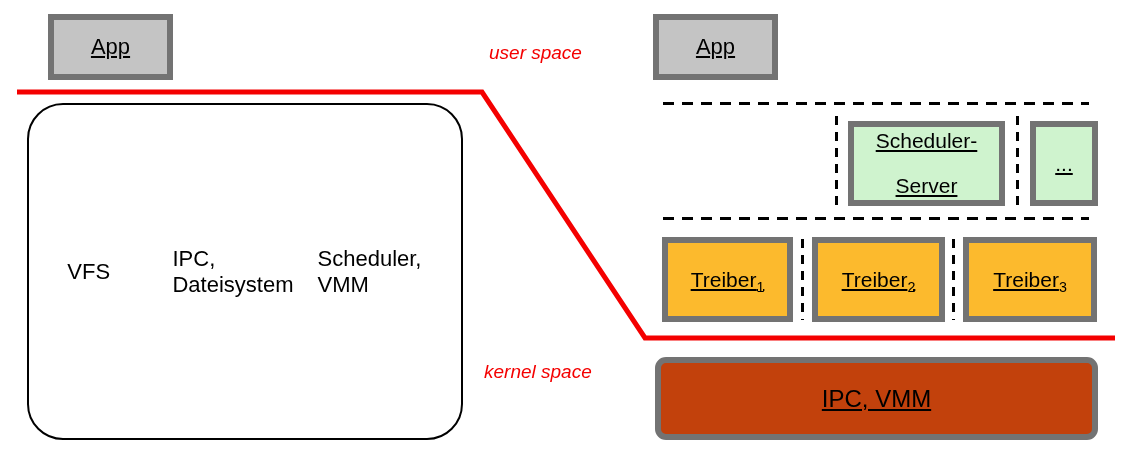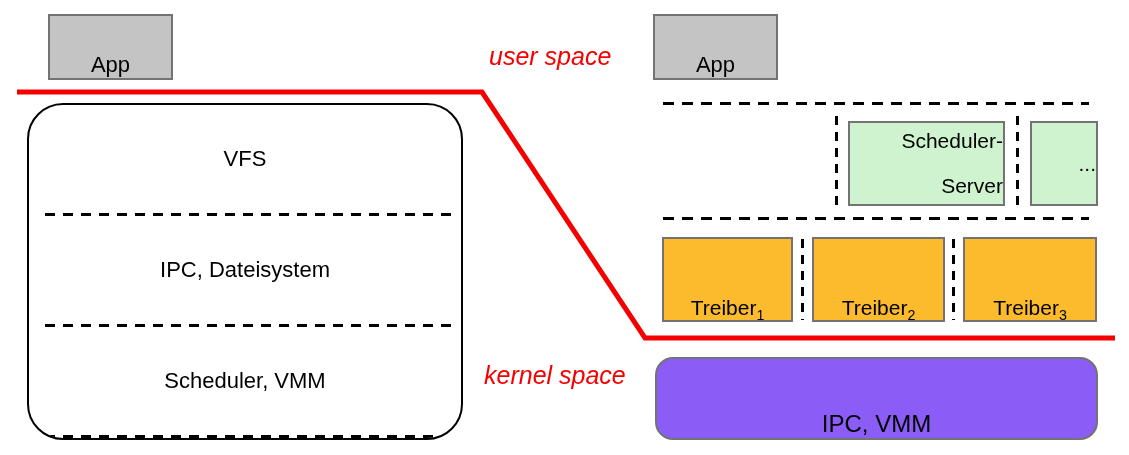--- a/index.html
+++ b/index.html
@@ -9,46 +9,47 @@
   .canvas {
     position: relative;
     width: 1129px;
     height: 455px;
     background: #ffffff;
     overflow: hidden;
   }
 
   .box {
     position: absolute;
-    border: 2px solid #737373;
+    border: 6px solid #737373;
     display: flex;
-    align-items: flex-end;
+    align-items: center;
     justify-content: center;
     text-align: center;
+    text-decoration: underline;
   }
 
   .app-box {
     background: #c4c4c4;
     font-size: 22px;
     width: 125px;
     height: 66px;
   }
   .app-left  { left: 48px;  top: 14px; }
   .app-right { left: 653px; top: 14px; }
 
   
   .mono-box {
     position: absolute;
     left: 27px; top: 103px;
     width: 436px; height: 337px;
     border: 2px solid #000;
     border-radius: 36px;
     background: #fff;
     display: flex;
-    flex-direction: column;
+    flex-direction: row;
     overflow: hidden;
   }
   .mono-box .layer {
     flex: 1;
     display: flex;
     align-items: center;
     justify-content: center;
     font-size: 22px;
   }
   .mono-box .layer-sep {
@@ -98,22 +99,22 @@
   }
   .drv-1 { left: 662px; width: 131px; }
   .drv-2 { left: 812px; width: 133px; }
   .drv-3 { left: 963px; width: 134px; }
   .driver-box sub { font-size: 0.68em; line-height: 0; }
 
   
   .kernel-box {
     left: 655px; top: 357px;
     width: 443px; height: 83px;
-    border-radius: 18px;
-    background: #8b5cf6;
+    border-radius: 11px;
+    background: #c2410c;
     font-size: 24px;
   }
 
   
   .boundary-svg {
     position: absolute;
     left: 0; top: 0;
     width: 1129px; height: 455px;
     pointer-events: none;
   }
@@ -121,21 +122,21 @@
     fill: none;
     stroke: #f40000;
     stroke-width: 5;
     stroke-linejoin: miter;
   }
 
   .space-label {
     position: absolute;
     color: #f40000;
     font-style: italic;
-    font-size: 25px;
+    font-size: 19px;
     white-space: nowrap;
   }
   .user-space   { left: 489px; top: 42px;  }
   .kernel-space { left: 484px; top: 361px; }
 </style>
 </head>
 <body>
 
 <div class="canvas">
 

